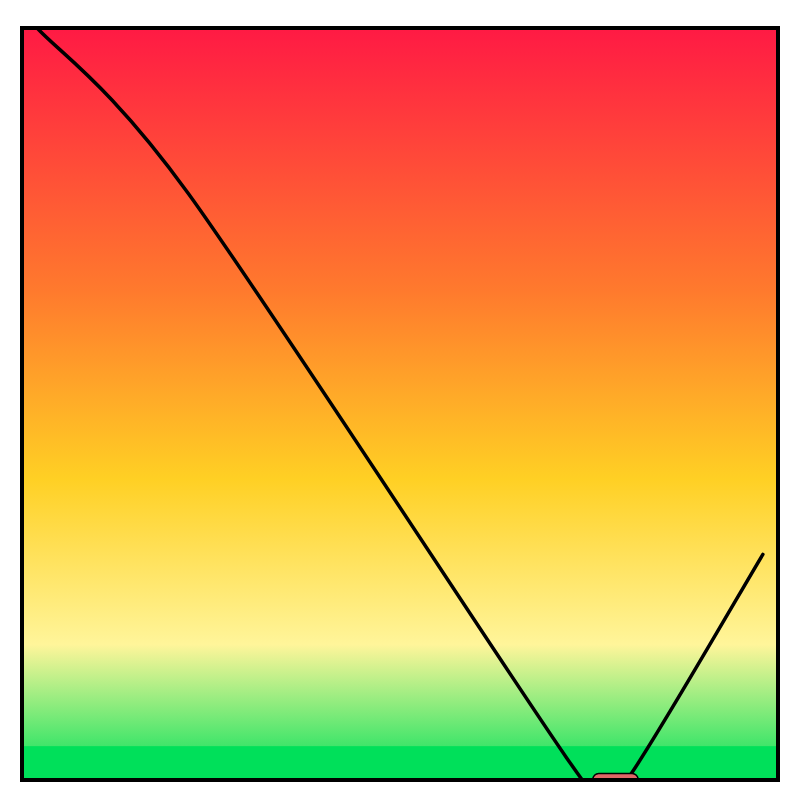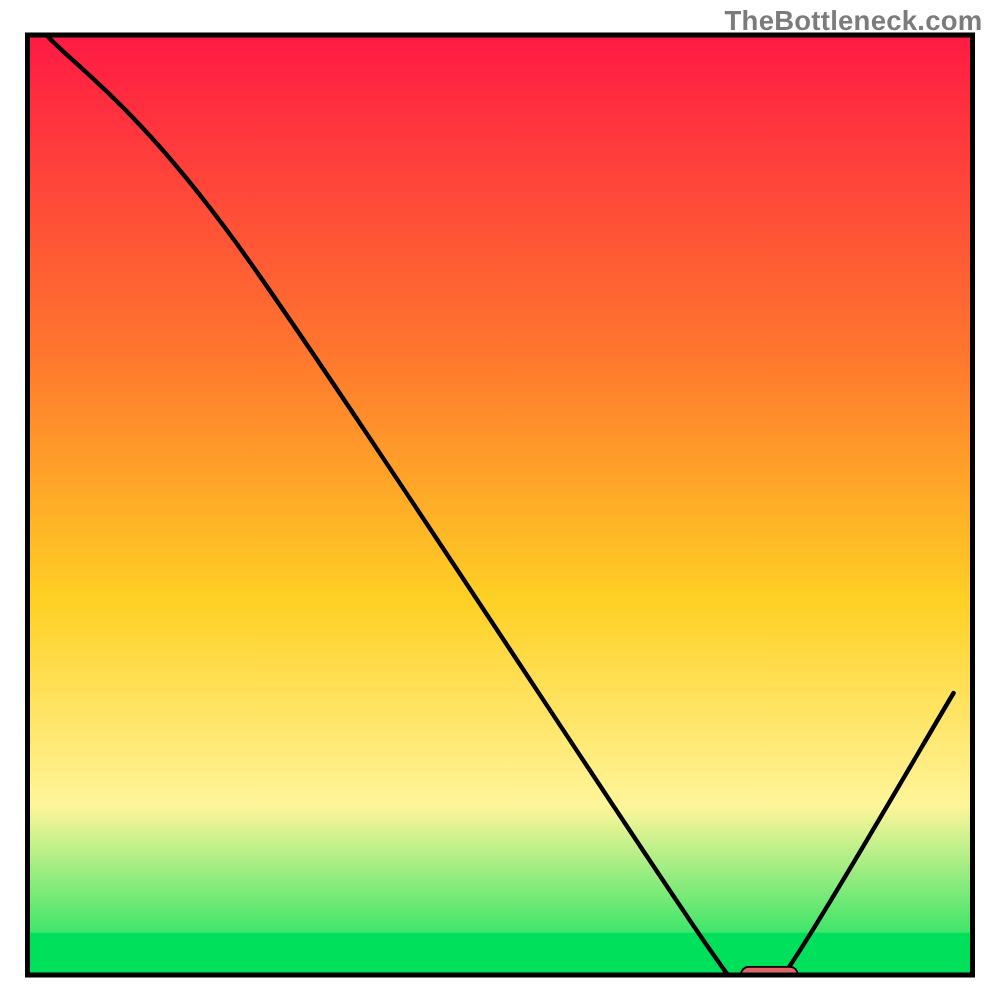--- a/index.html
+++ b/index.html
@@ -27,21 +27,20 @@
     user-select: none;
   }
   svg {
     display: block;
   }
 </style>
 </head>
 <body>
 
 <div class="wrap">
-  <div class="watermark">TheBottleneck.com</div>
 
   <svg id="chart-svg" viewBox="0 0 800 800" width="800" height="800">
     <defs>
       <linearGradient id="bg-grad" x1="0" y1="0" x2="0" y2="1">
         <stop id="g0" offset="0%" stop-color="#ff1a44"></stop>
         <stop id="g1" offset="35%" stop-color="#ff7a2d"></stop>
         <stop id="g2" offset="60%" stop-color="#ffd024"></stop>
         <stop id="g3" offset="82%" stop-color="#fff59a"></stop>
         <stop id="g4" offset="100%" stop-color="#00e05a"></stop>
       </linearGradient>

